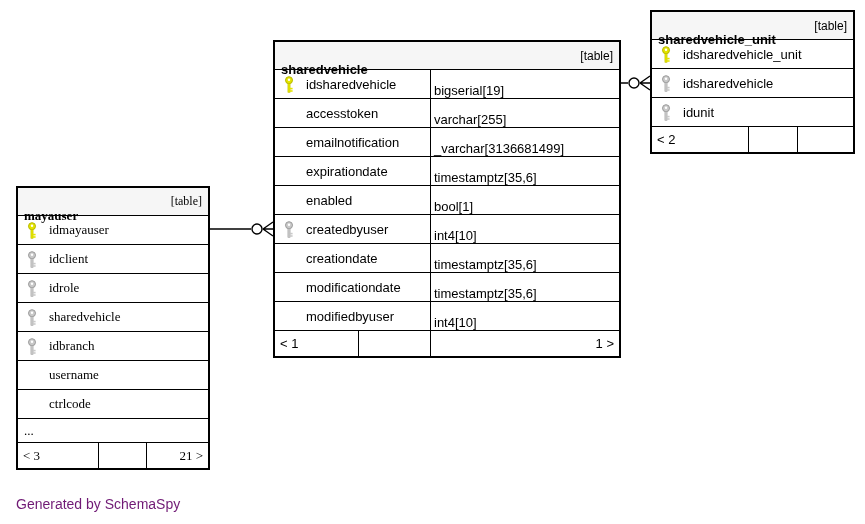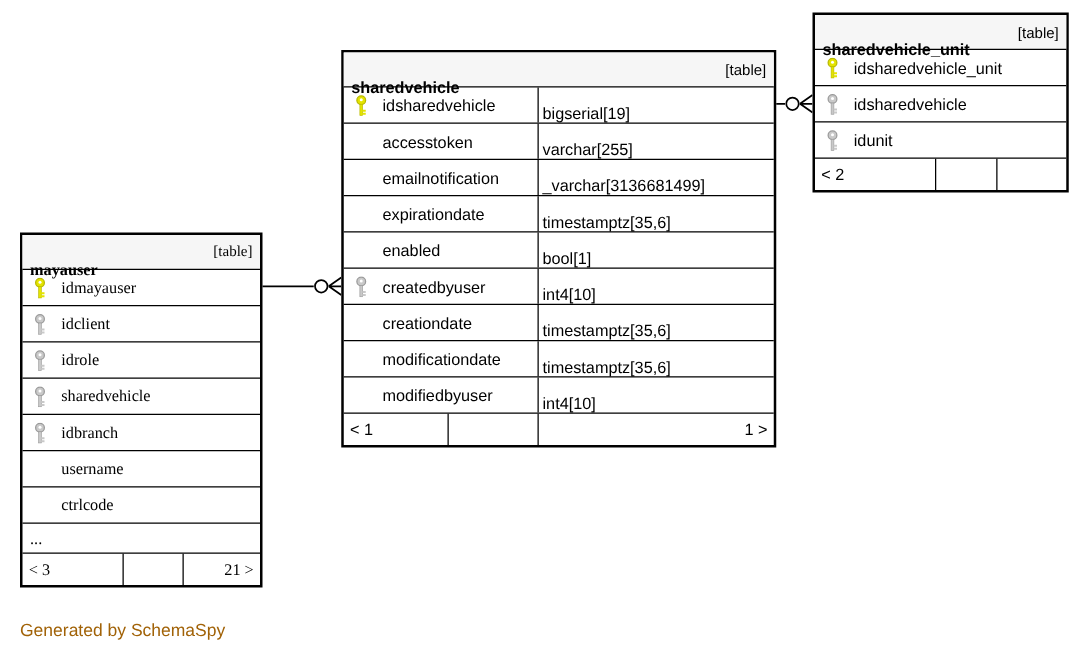--- a/index.html
+++ b/index.html
@@ -31,21 +31,21 @@
 
   .tbl-footer{height:25px;border-top:1px solid #000;display:flex;align-items:stretch;
               font-size:13px;}
   .tbl-footer span{display:flex;align-items:center;padding:0 5px;box-sizing:border-box;}
   .f2,.f3{border-left:1px solid #000;}
   .f3{flex:1;justify-content:flex-end;}
   .t-mayauser .f1{flex:0 0 80px;}          .t-mayauser .f2{flex:0 0 48px;}
   .t-sharedvehicle .f1{flex:0 0 83px;}     .t-sharedvehicle .f2{flex:0 0 72px;}
   .t-sharedvehicle_unit .f1{flex:0 0 96px;}.t-sharedvehicle_unit .f2{flex:0 0 49px;}
 
-  #caption{position:absolute;left:16px;top:496px;font-size:14px;color:#a16207;
+  #caption{position:absolute;left:16px;top:496px;font-size:14px;color:#701a75;
            font-family:"Liberation Sans", sans-serif;}
 </style>
 </head>
 <body>
 
 <div id="canvas">
 
   <svg id="rel-overlay" viewBox="0 0 865 524" xmlns="http://www.w3.org/2000/svg">
 
     <g stroke="#000" stroke-width="1.4" fill="none">

